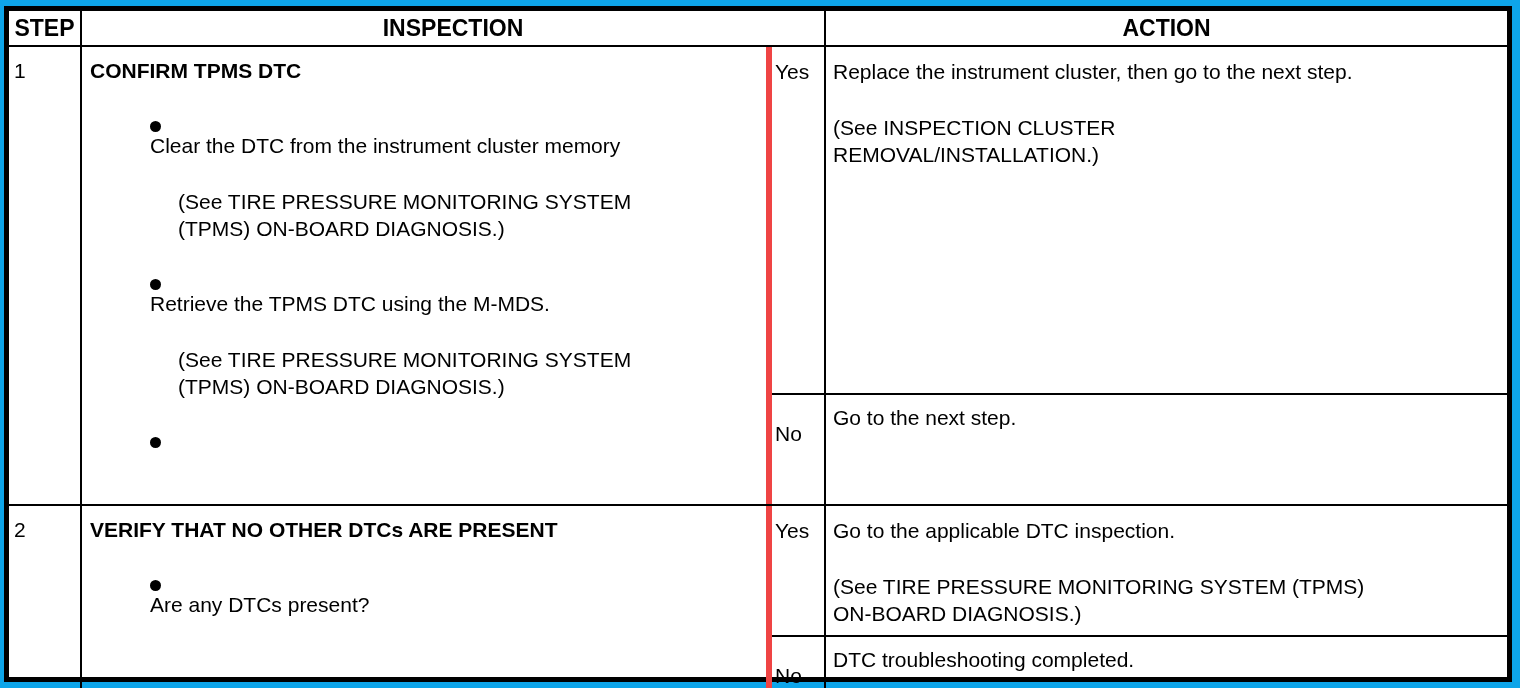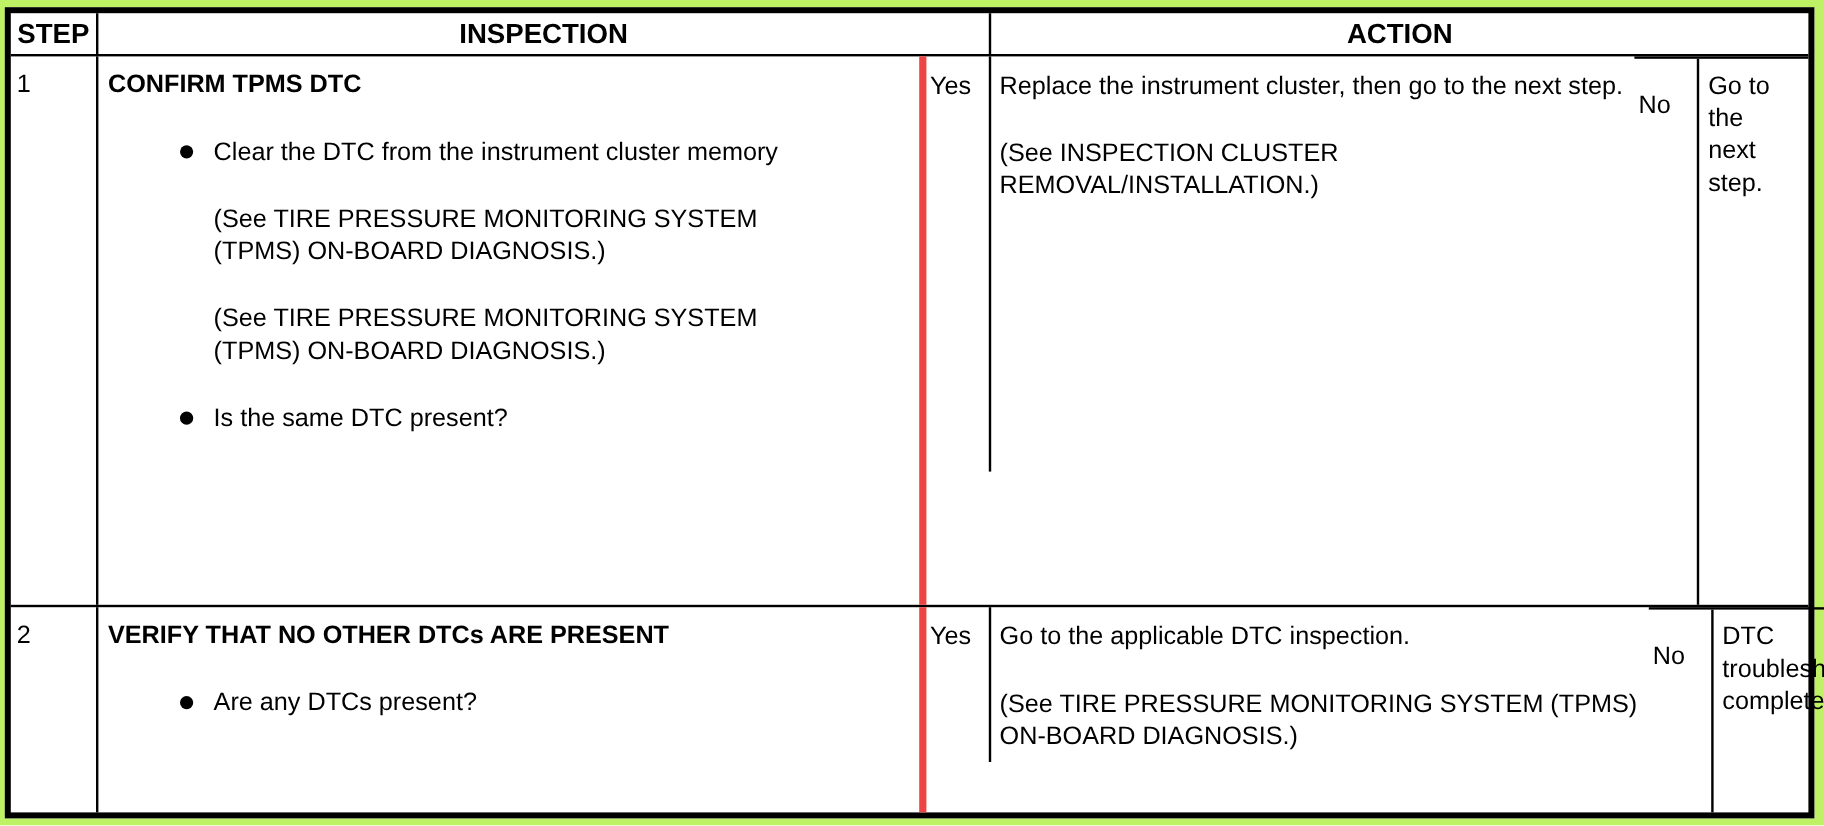--- a/index.html
+++ b/index.html
@@ -9,21 +9,21 @@
     color: #000;
     width: 1520px;
     height: 688px;
     position: relative;
     overflow: hidden;
   }
   .page {
     position: absolute;
     left: 0; top: 0;
     width: 1520px; height: 688px;
-    background: #bef264;
+    background: #0ea5e9;
   }
   .ts-table {
     position: absolute;
     left: 4px; top: 6px;
     width: 1508px; height: 676px;
     border: 5px solid #000;
     background: #ffffff;
     display: flex;
     flex-direction: column;
     font-size: 21px;
@@ -45,37 +45,37 @@
   .c-step {
     flex: none; width: 73px;
     border-right: 2px solid #000;
     padding: 10px 2px 0 5px;
   }
   .c-insp {
     flex: none; width: 690px;
     border-right: 6px solid #ef4444;
     padding: 10px 8px 0 8px;
   }
-  .c-actions { flex: 1; display: flex; flex-direction: row; }
+  .c-actions { flex: 1; display: flex; flex-direction: column; }
   .a-row { display: flex; }
   .a-row.no { flex: 1; border-top: 2px solid #000; }
   .row-step1 .a-row.yes { flex: none; height: 346px; }
   .row-step2 .a-row.yes { flex: none; height: 129px; }
   .a-yn {
     flex: none; width: 54px;
     border-right: 2px solid #000;
     padding: 11px 2px 0 3px;
   }
   .a-row.no .a-yn { padding-top: 25px; }
   .a-text { flex: 1; padding: 11px 10px 0 7px; }
   .a-row.no .a-text { padding-top: 9px; }
   
   .insp-title { font-weight: bold; }
   .insp-item { margin-top: 29px; display: flex; }
-  .insp-item.bullet { margin-left: 60px; }
+  .insp-item.bullet { margin-left: 60px; flex-direction: column; }
   .insp-item.note { margin-left: 88px; }
   .dot-col { flex: none; width: 28px; padding-top: 8px; }
   .dot { display: block; width: 11px; height: 11px; border-radius: 50%; background: #000; }
   
   .para + .para { margin-top: 29px; }
 </style>
 </head>
 <body>
 
 <div class="page">
@@ -103,35 +103,40 @@
         </div>
 
         <div class="insp-item note">
           <div class="item-text">
             <div>(See TIRE PRESSURE MONITORING SYSTEM</div>
             <div>(TPMS) ON-BOARD DIAGNOSIS.)</div>
           </div>
         </div>
 
 
+        <div class="insp-item bullet">
+          <span class="dot-col">
+              <span class="dot"></span>
+            </span>
+          <div class="item-text">
+            <div>Retrieve the TPMS DTC using the M-MDS.</div>
+          </div>
+        </div>
 
         <div class="insp-item note">
           <div class="item-text">
             <div>(See TIRE PRESSURE MONITORING SYSTEM</div>
             <div>(TPMS) ON-BOARD DIAGNOSIS.)</div>
           </div>
         </div>
 
         <div class="insp-item bullet">
           <span class="dot-col">
               <span class="dot"></span>
             </span>
-          <div class="item-text">
-            <div>Is the same DTC present?</div>
-          </div>
         </div>
       </div>
 
       <div class="c-actions">
         <div class="a-row yes">
           <div class="a-yn">Yes</div>
           <div class="a-text">
             <div class="para">
               <div>Replace the instrument cluster, then go to the next step.</div>
             </div>

